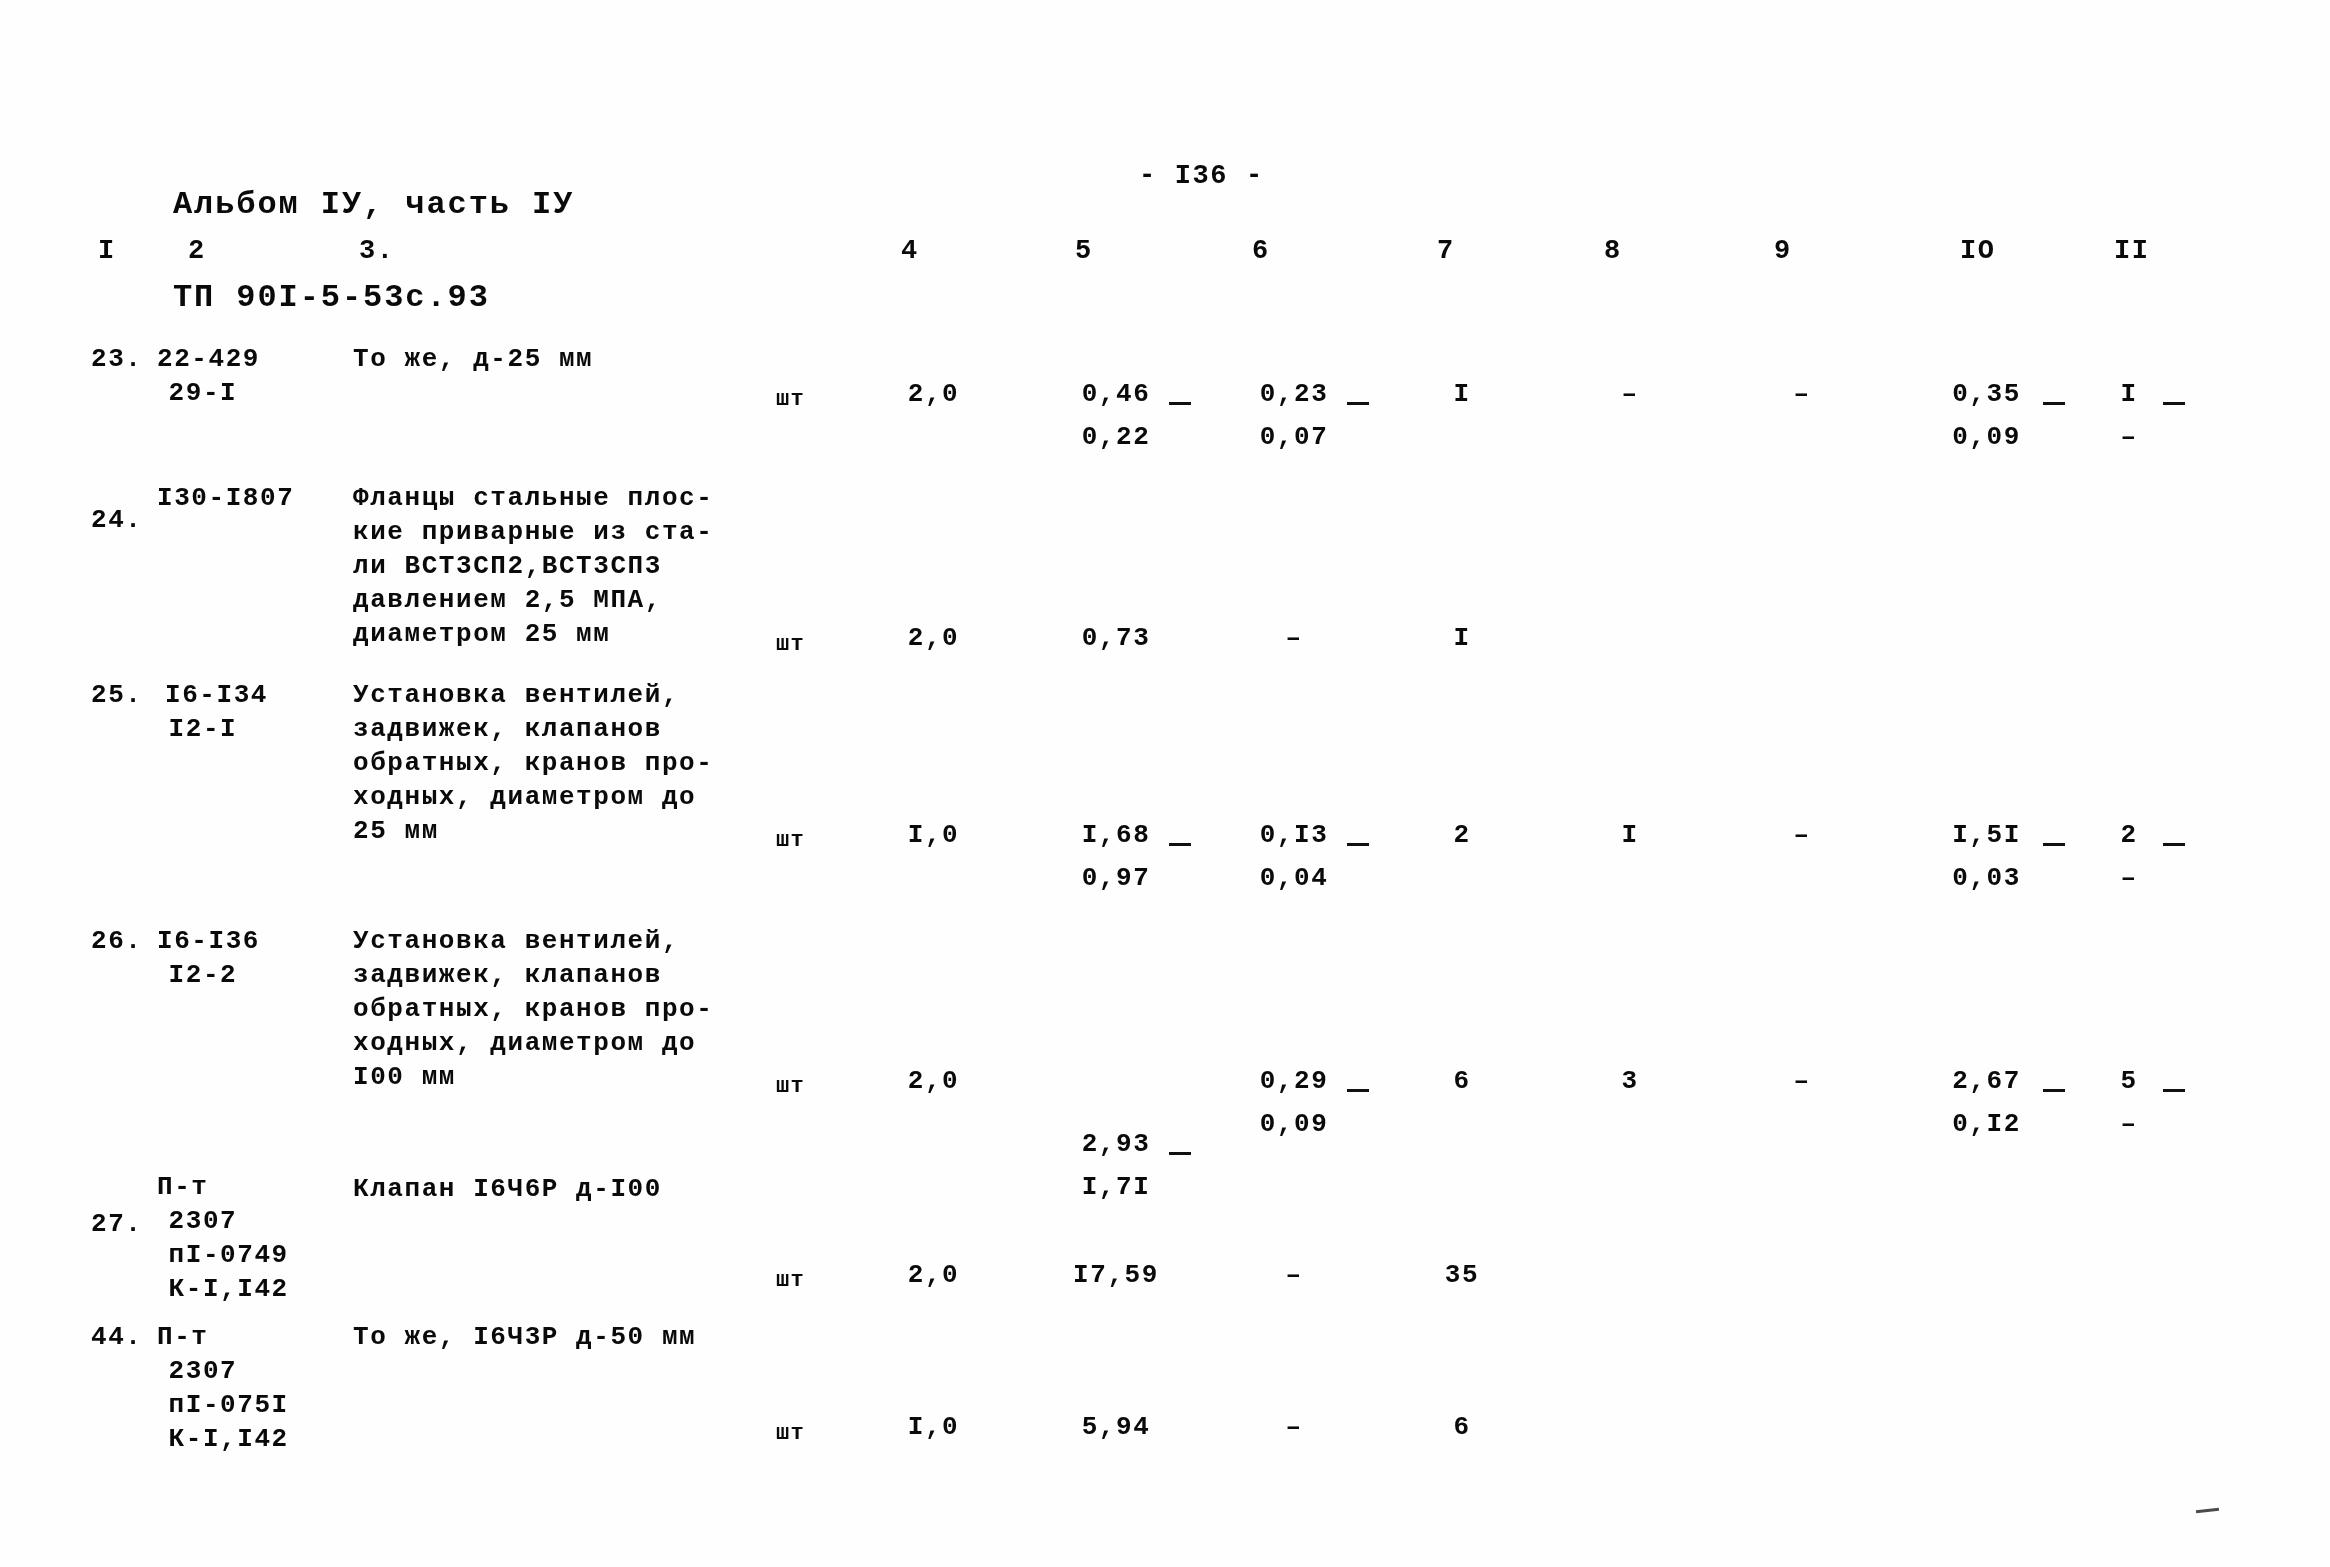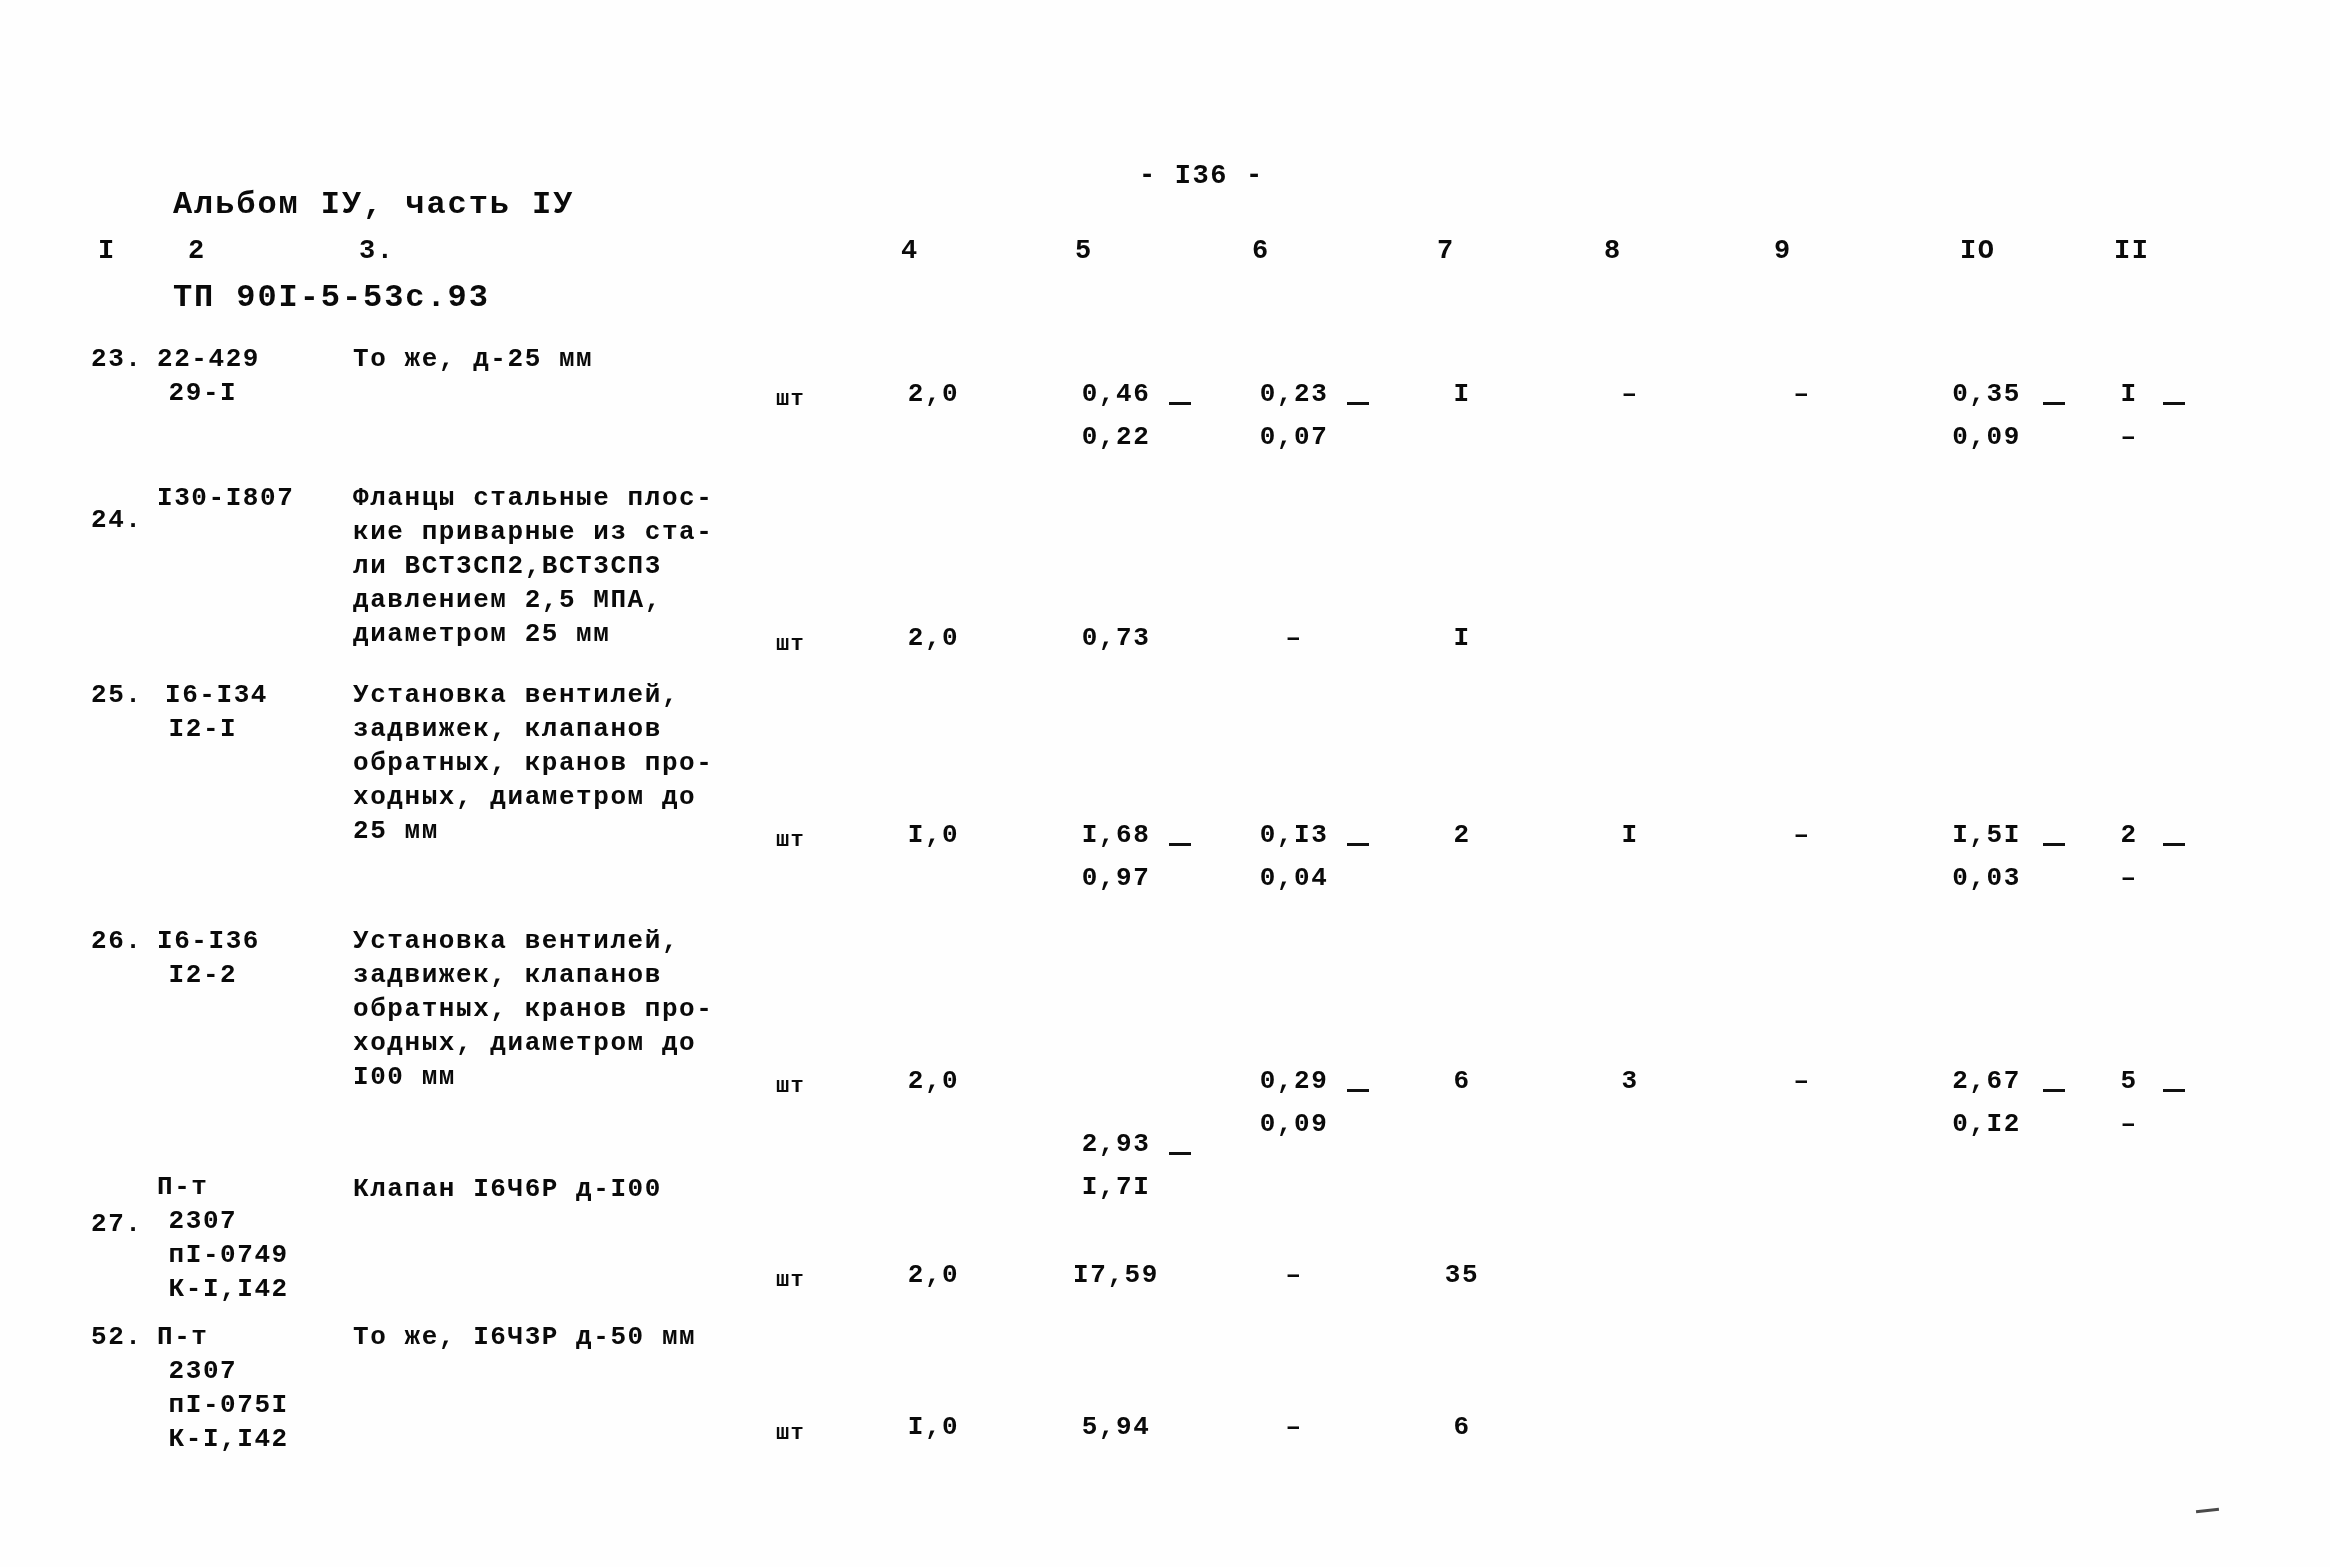--- a/index.html
+++ b/index.html
@@ -207,21 +207,21 @@
         <div class="cell tw cell-qty" style="top: 1258px;">2,0</div>
         <div class="cell tw cell-c5" style="top: 1258px;"><span class="top">I7,59</span></div>
         <div class="cell tw cell-c6" style="top: 1258px;"><span class="top">–</span></div>
         <div class="cell tw cell-c7" style="top: 1258px;">35</div>
         <div class="cell tw cell-c8" style="top: 1258px;"></div>
         <div class="cell tw cell-c9" style="top: 1258px;"></div>
         <div class="cell tw cell-c10" style="top: 1258px;"></div>
         <div class="cell tw cell-c11" style="top: 1258px;"></div>
       </div>
       <div class="row" style="top: 0px;">
-        <div class="cell tw cell-num" style="top: 1320px;">52.</div>
+        <div class="cell tw cell-num" style="top: 1320px;">44.</div>
         <div class="cell tw cell-code" style="top: 1320px;"><span style="display:block;margin-left:0px">П-т</span><span style="display:block;margin-left:11.6px">2307</span><span style="display:block;margin-left:11.6px">пI-075I</span><span style="display:block;margin-left:11.6px">К-I,I42</span></div>
         <div class="cell tw cell-desc" style="top: 1320px;"><span style="display:block">То же, I6Ч3Р д-50 мм</span></div>
         <div class="cell tw cell-unit" style="top: 1417px;">шт</div>
         <div class="cell tw cell-qty" style="top: 1410px;">I,0</div>
         <div class="cell tw cell-c5" style="top: 1410px;"><span class="top">5,94</span></div>
         <div class="cell tw cell-c6" style="top: 1410px;"><span class="top">–</span></div>
         <div class="cell tw cell-c7" style="top: 1410px;">6</div>
         <div class="cell tw cell-c8" style="top: 1410px;"></div>
         <div class="cell tw cell-c9" style="top: 1410px;"></div>
         <div class="cell tw cell-c10" style="top: 1410px;"></div>

